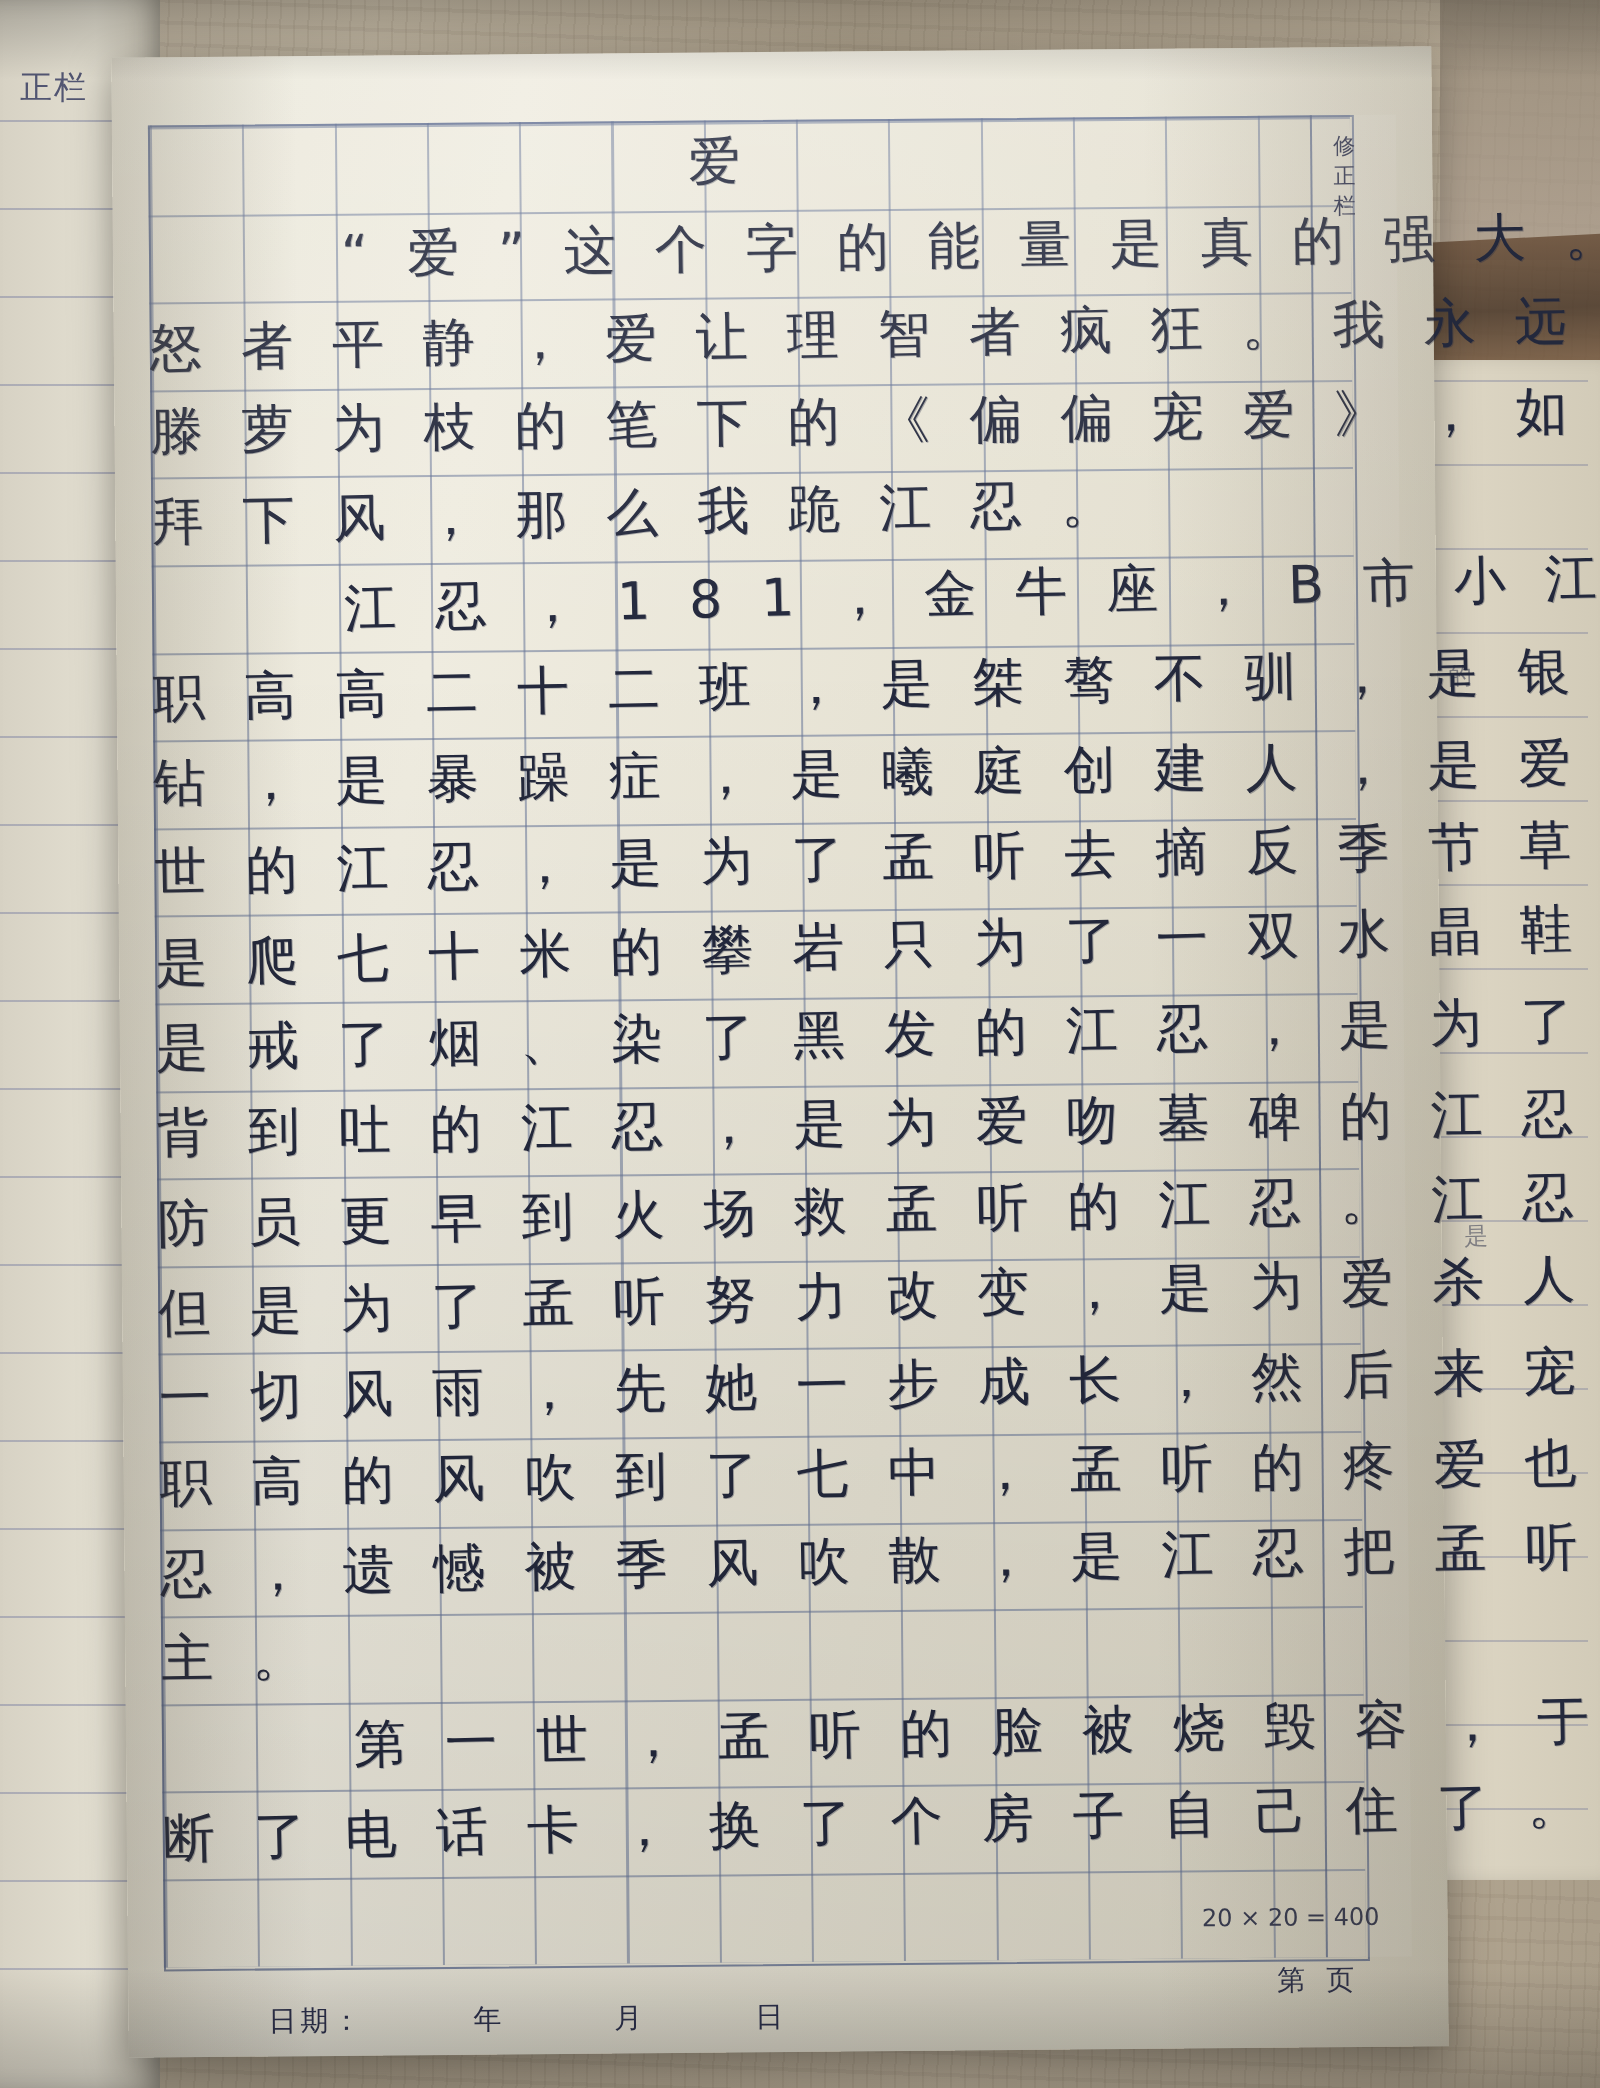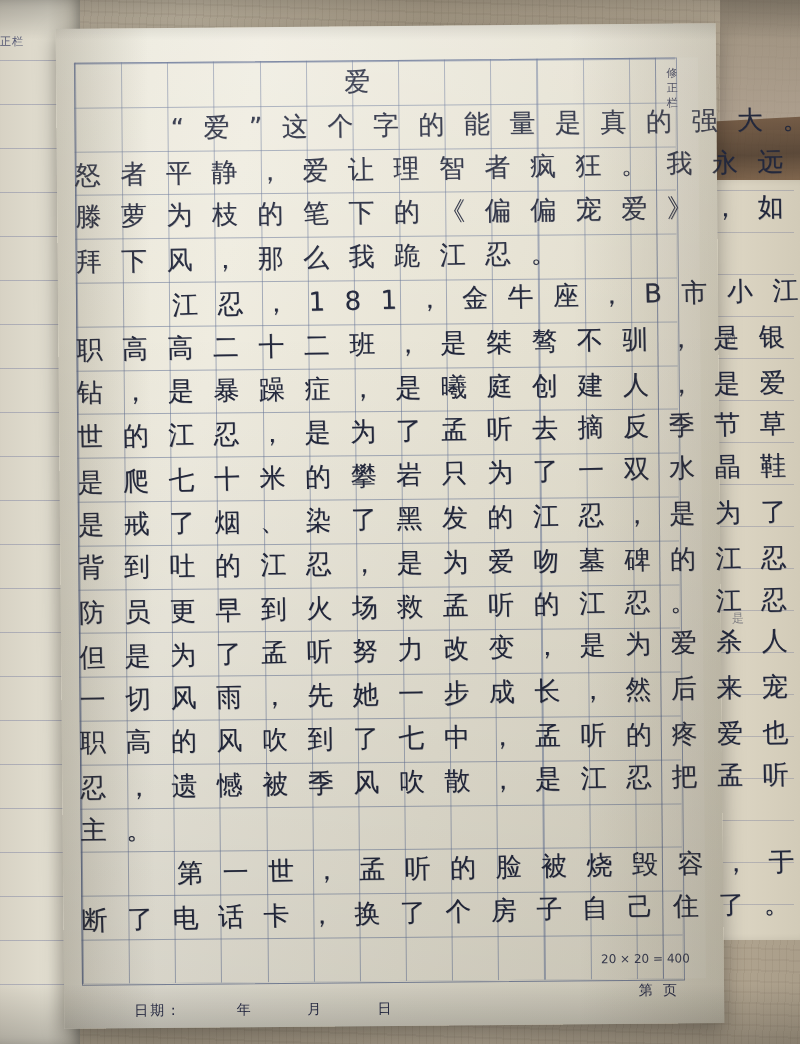--- a/index.html
+++ b/index.html
@@ -52,22 +52,22 @@
   
   .left-page {
     position: absolute;
     left: 0; top: 0;
     width: 80px; height: 1044px;
     background: linear-gradient(90deg, #d7d2c4 0%, #e2ded0 60%, #cfc9b9 100%);
     box-shadow: inset -8px 0 14px -6px rgba(0,0,0,.35);
   }
   .left-page .lp-label {
     position: absolute;
-    left: 0; top: 34px;
-    font-size: 11px;
+    left: 10px; top: 34px;
+    font-size: 16px;
     color: #3a3f63;
     letter-spacing: 1px;
     writing-mode: horizontal-tb;
     opacity: .85;
   }
   .left-page .lp-lines {
     position: absolute;
     left: 0; top: 60px; right: 0; bottom: 40px;
     background-image: repeating-linear-gradient(180deg, rgba(120,125,160,.45) 0px, rgba(120,125,160,.45) 1px, rgba(0,0,0,0) 1px, rgba(0,0,0,0) 44px);
   }

